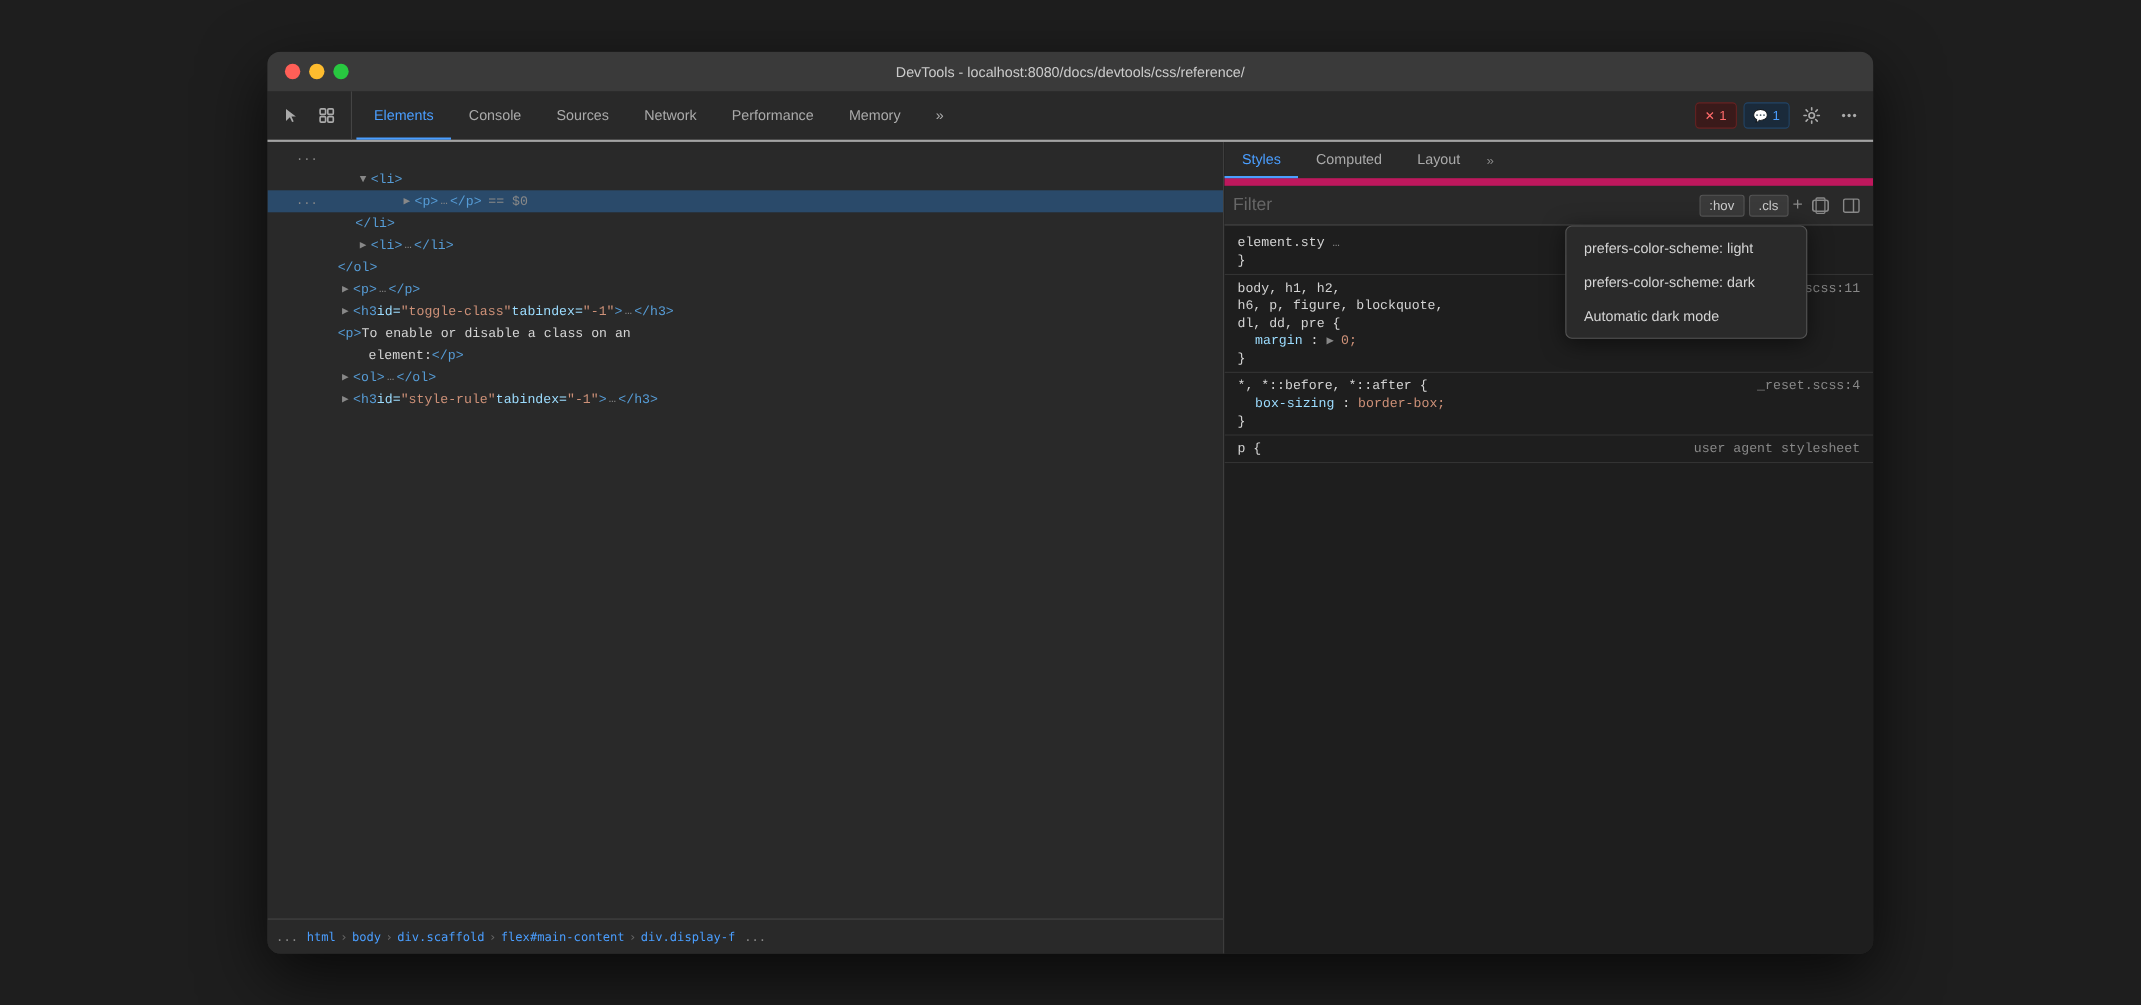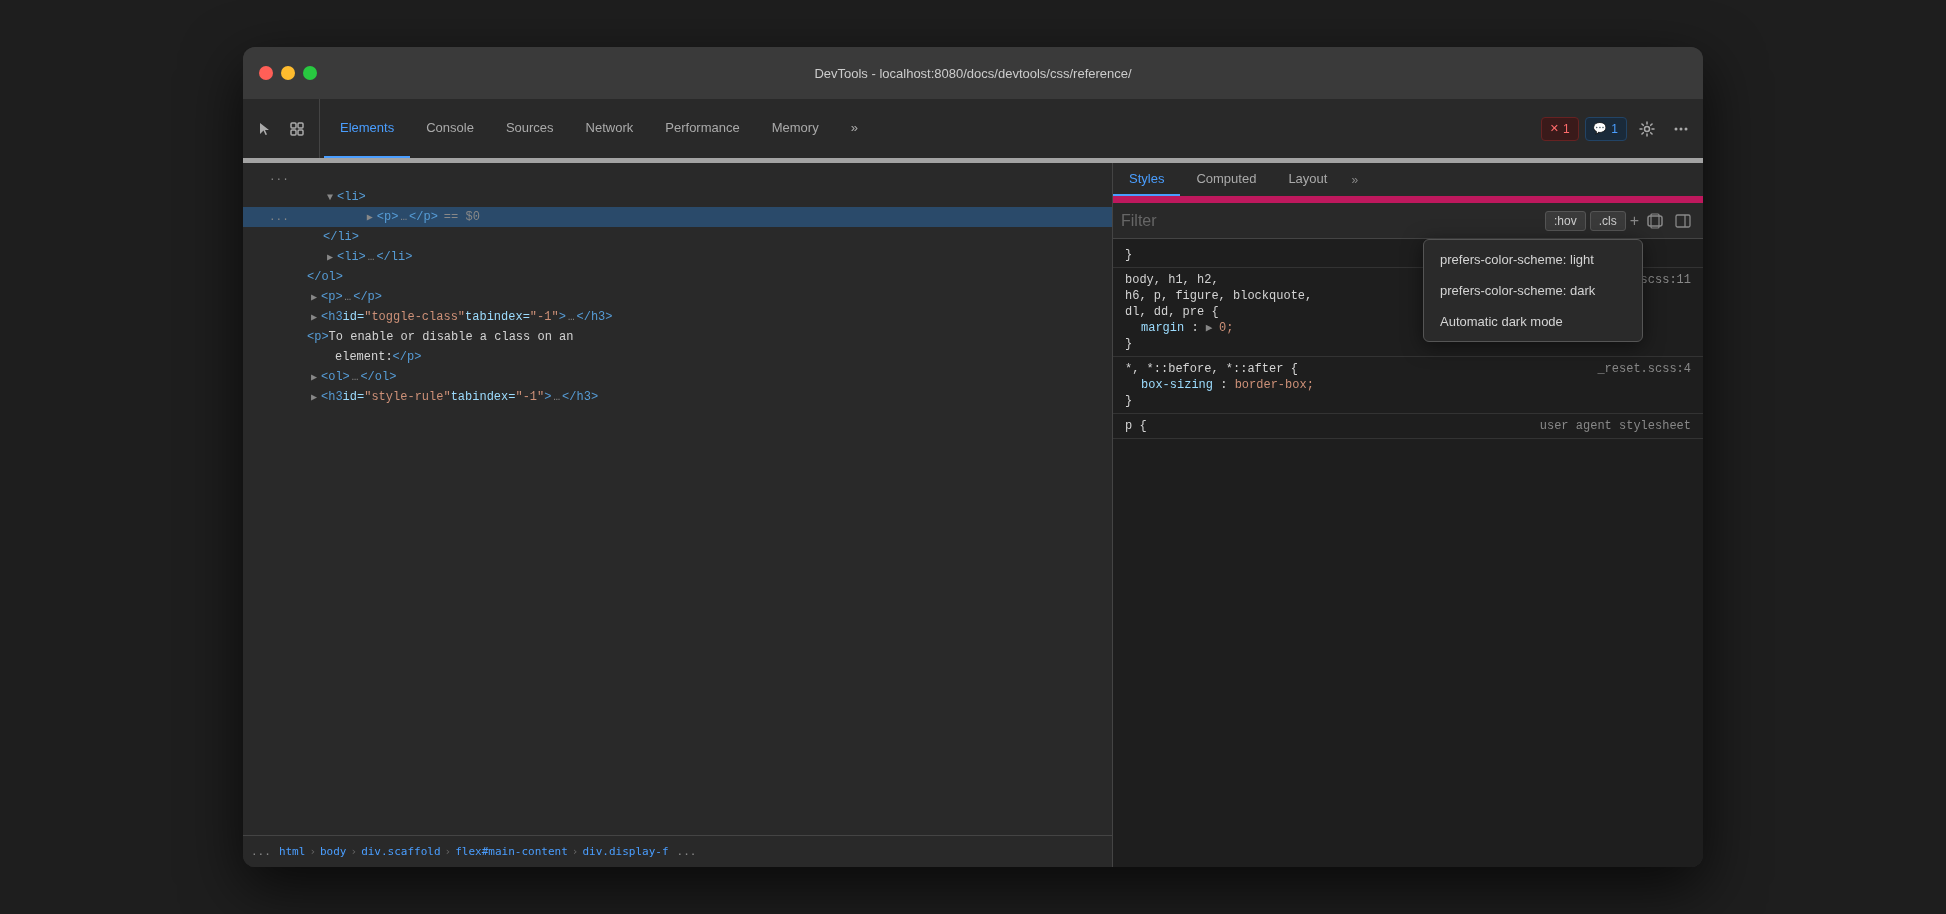--- a/index.html
+++ b/index.html
@@ -17,21 +17,21 @@
       background: #292929;
       border-radius: 12px;
       overflow: hidden;
       box-shadow: 0 20px 60px rgba(0,0,0,0.7);
       display: flex;
       flex-direction: column;
     }
     
     .title-bar {
       background: #3a3a3a;
-      height: 52px;
+      height: 36px;
       display: flex;
       align-items: center;
       padding: 0 16px;
       position: relative;
       flex-shrink: 0;
     }
     .traffic-lights {
       display: flex;
       gap: 8px;
       align-items: center;
@@ -49,24 +49,24 @@
       position: absolute;
       left: 50%;
       transform: translateX(-50%);
       color: #ccc;
       font-size: 13px;
       font-weight: 500;
     }
     
     .tab-bar {
       background: #292929;
-      height: 64px;
+      height: 46px;
       display: flex;
       align-items: stretch;
-      border-bottom: 5px solid #a3a3a3;
+      border-bottom: 2px solid #a3a3a3;
       flex-shrink: 0;
       padding-left: 8px;
     }
     .tab-bar-left {
       display: flex;
       align-items: center;
       gap: 4px;
       padding-right: 8px;
       border-right: 1px solid #444;
       margin-right: 4px;
@@ -570,20 +570,24 @@
           <div class="cls-dropdown-item">prefers-color-scheme: light</div>
           <div class="cls-dropdown-item">prefers-color-scheme: dark</div>
           <div class="cls-dropdown-item">Automatic dark mode</div>
         </div>
       </div>
 
       <div class="styles-content">
 
         <div class="style-block">
           <div class="style-line">
+            <span class="style-selector">element.sty</span>
+            <span class="line-overflow">…</span>
+          </div>
+          <div class="style-line">
             <span class="style-brace">}</span>
           </div>
         </div>
 
         <div class="style-block">
           <div class="style-line">
             <span class="style-selector">body, h1, h2,</span>
             <span class="style-source">scss:11</span>
           </div>
           <div class="style-line">

